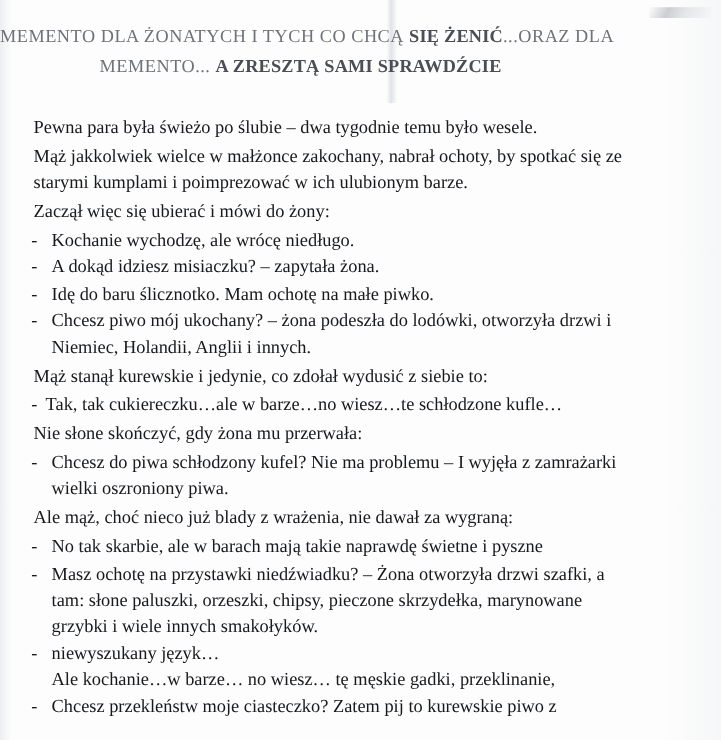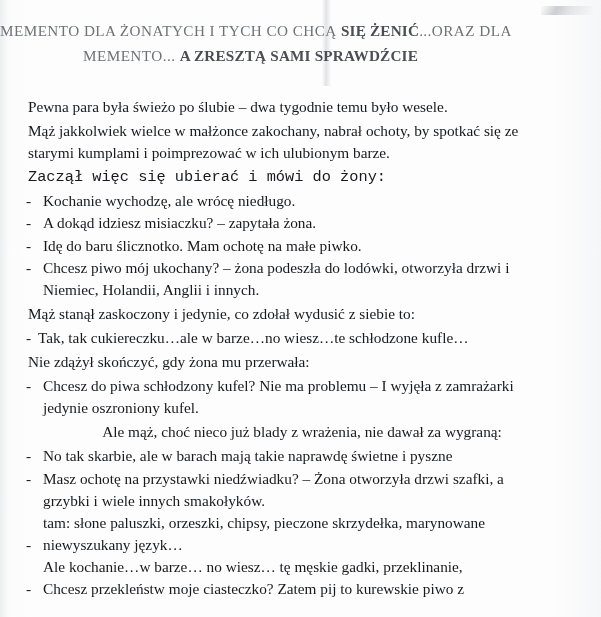--- a/index.html
+++ b/index.html
@@ -137,21 +137,21 @@
 
   <div id="body-block">
       <div class="para">
         <span style="display: block;">Pewna para była świeżo po ślubie – dwa tygodnie temu było wesele.</span>
       </div>
       <div class="para">
         <span style="display: block; font-family: Liberation Serif, serif;">Mąż jakkolwiek wielce w małżonce zakochany, nabrał ochoty, by spotkać się ze</span>
         <span style="display: block;">starymi kumplami i poimprezować w ich ulubionym barze.</span>
       </div>
       <div class="para">
-        <span style="display: block; font-family: Liberation Mono, monospace;">Zaczął więc się ubierać i mówi do żony:</span>
+        <span style="display: block;">Zaczął więc się ubierać i mówi do żony:</span>
       </div>
       <div class="dash-row">
         <span class="dash">-</span>
         <span class="dash-text">
           <span class="cont">Kochanie wychodzę, ale wrócę niedługo.</span>
         </span>
       </div>
       <div class="dash-row">
         <span class="dash">-</span>
         <span class="dash-text">
@@ -165,53 +165,53 @@
         </span>
       </div>
       <div class="dash-row">
         <span class="dash">-</span>
         <span class="dash-text">
           <span class="cont">Chcesz piwo mój ukochany? – żona podeszła do lodówki, otworzyła drzwi i</span>
           <span class="cont">Niemiec, Holandii, Anglii i innych.</span>
         </span>
       </div>
       <div class="para">
-        <span style="display: block;">Mąż stanął zaskoczony i jedynie, co zdołał wydusić z siebie to:</span>
+        <span style="display: block;">Mąż stanął kurewskie i jedynie, co zdołał wydusić z siebie to:</span>
       </div>
       <div class="dash-row tight">
         <span class="dash">-</span>
         <span class="dash-text">
           <span class="cont">Tak, tak cukiereczku…ale w barze…no wiesz…te schłodzone kufle…</span>
         </span>
       </div>
       <div class="para">
-        <span style="display: block;">Nie zdążył skończyć, gdy żona mu przerwała:</span>
+        <span style="display: block;">Nie słone skończyć, gdy żona mu przerwała:</span>
       </div>
       <div class="dash-row">
         <span class="dash">-</span>
         <span class="dash-text">
           <span class="cont">Chcesz do piwa schłodzony kufel? Nie ma problemu – I wyjęła z zamrażarki</span>
-          <span class="cont">jedynie oszroniony kufel.</span>
-        </span>
-      </div>
-      <div class="para">
-        <span style="display: block; text-align: center;">Ale mąż, choć nieco już blady z wrażenia, nie dawał za wygraną:</span>
+          <span class="cont">wielki oszroniony piwa.</span>
+        </span>
+      </div>
+      <div class="para">
+        <span style="display: block;">Ale mąż, choć nieco już blady z wrażenia, nie dawał za wygraną:</span>
       </div>
       <div class="dash-row">
         <span class="dash">-</span>
         <span class="dash-text">
           <span class="cont">No tak skarbie, ale w barach mają takie naprawdę świetne i pyszne</span>
         </span>
       </div>
       <div class="dash-row">
         <span class="dash">-</span>
         <span class="dash-text">
           <span class="cont">Masz ochotę na przystawki niedźwiadku? – Żona otworzyła drzwi szafki, a</span>
+          <span class="cont">tam: słone paluszki, orzeszki, chipsy, pieczone skrzydełka, marynowane</span>
           <span class="cont">grzybki i wiele innych smakołyków.</span>
-          <span class="cont">tam: słone paluszki, orzeszki, chipsy, pieczone skrzydełka, marynowane</span>
         </span>
       </div>
       <div class="dash-row">
         <span class="dash">-</span>
         <span class="dash-text">
           <span class="cont">niewyszukany język…</span>
           <span class="cont">Ale kochanie…w barze… no wiesz… tę męskie gadki, przeklinanie,</span>
         </span>
       </div>
       <div class="dash-row">

